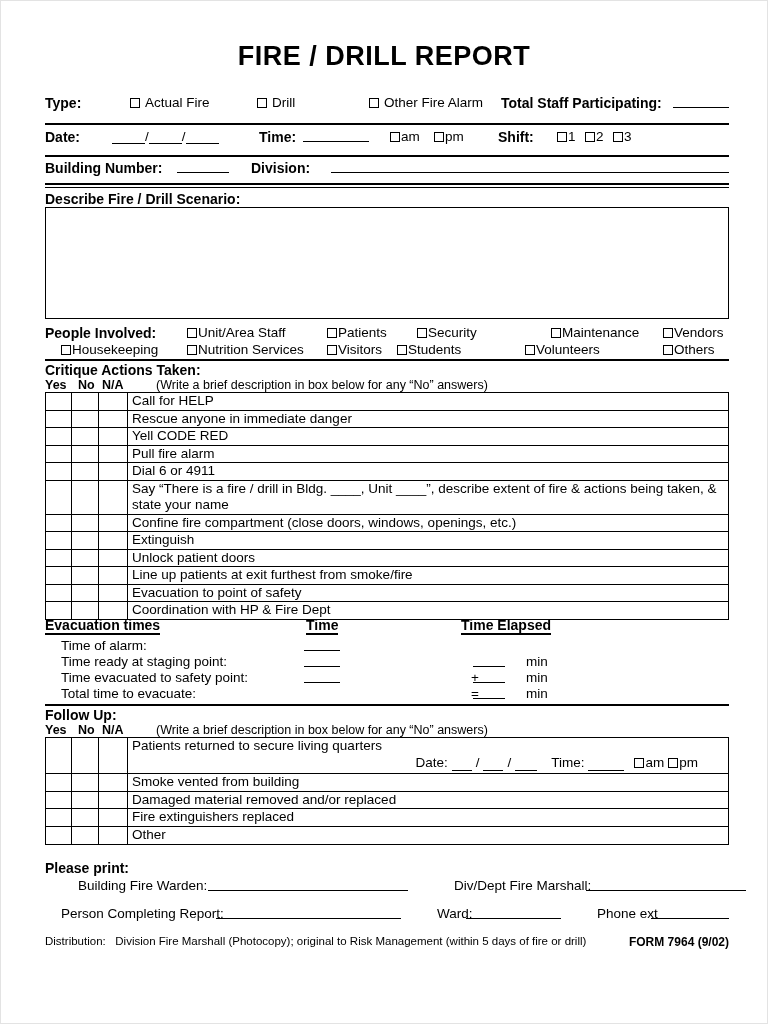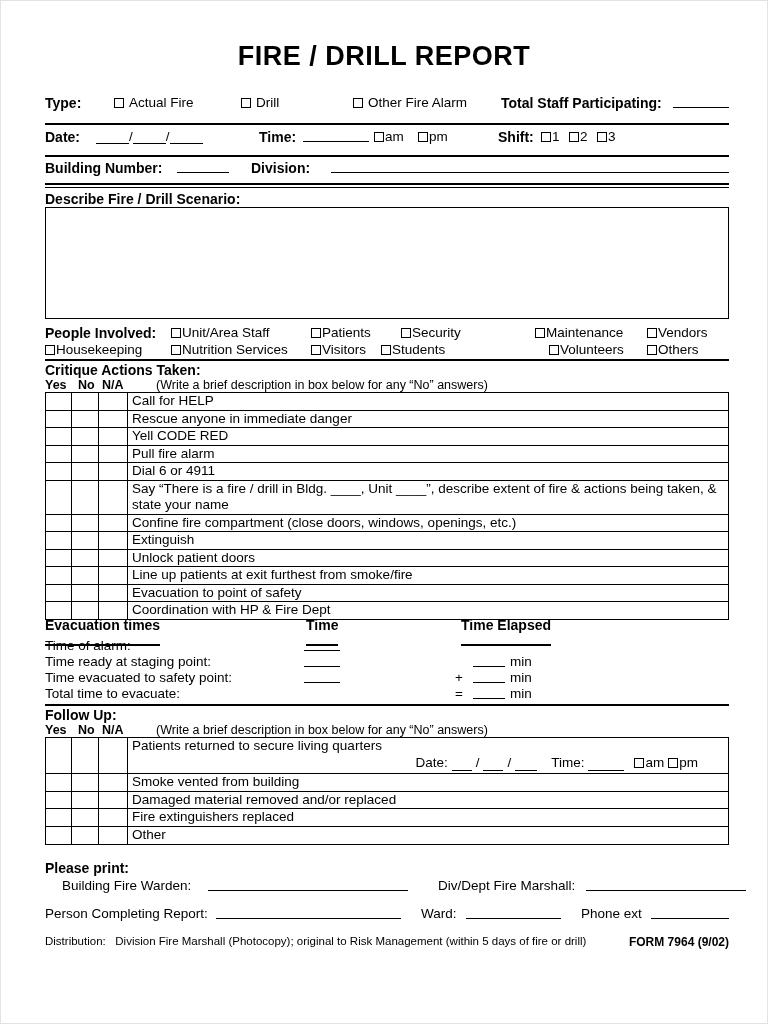--- a/index.html
+++ b/index.html
@@ -1,38 +1,38 @@
 <!DOCTYPE html>
 <html><head>
 <meta charset="utf-8">
 <style>
   * { margin:0; padding:0; box-sizing:border-box; }
   body { background:#fff; font-family:"Liberation Sans", sans-serif; color:#000; }
   .page { position:relative; width:768px; height:1024px; background:#fff; border:1px solid #e3e3e3; overflow:hidden; }
   .abs { position:absolute; }
   .b { font-weight:bold; }
   .t14 { font-size:14px; }
-  .t13 { font-size:13.5px; }
+  .t13 { font-size:13.5px;margin-left:16px; }
   .title { top:40px; left:0; width:100%; text-align:center; font-size:27px; font-weight:bold; letter-spacing:0.5px; }
   .blank { display:inline-block; border-bottom:1.2px solid #000; height:13px; vertical-align:bottom; }
   .cb { display:inline-block; width:10px; height:10px; border:1.5px solid #000; vertical-align:-1px; margin-right:5px; background:#fff; }
   .cb.tight { margin-right:1px; }
   .hline { position:absolute; left:44px; width:684px; background:#000; height:2px; }
   .hline.thin { height:1.5px; }
   .scenario-box { top:206px; left:44px; width:684px; height:112px; border:1.2px solid #000; }
   
   .ctable { position:absolute; left:44px; width:684px; border:1.2px solid #000; }
   .trow { display:flex; border-bottom:1px solid #000; min-height:17px; align-items:stretch; }
   .trow:last-child { border-bottom:none; }
   .cc { width:26px; border-right:1px solid #000; flex:none; }
   .cc2 { width:27px; }
   .cc3 { width:29px; }
   .cd { flex:1; padding:0 4px; font-size:13.5px; line-height:16.5px; }
   .subline { display:flex; justify-content:flex-end; padding-right:26px; gap:4px; align-items:flex-end; font-size:13.5px; }
-  .colhdr { font-weight:bold; border-bottom:2px solid #000; padding-bottom:11px; }
+  .colhdr { font-weight:bold; border-bottom:2px solid #000; padding-bottom:0; }
   .evrow span.op { display:inline-block; width:12px; text-align:center; }
   .smallnote { font-size:12.5px; }
 </style>
 </head>
 <body>
 
 <div class="page">
 
   <div class="abs title">FIRE / DRILL REPORT</div>
 
@@ -78,21 +78,21 @@
     <span class="abs t13" style="left:310px;"><span class="cb tight"></span><span>Patients</span></span>
     <span class="abs t13" style="left:400px;"><span class="cb tight"></span><span>Security</span></span>
     <span class="abs t13" style="left:534px;"><span class="cb tight"></span><span>Maintenance</span></span>
     <span class="abs t13" style="left:646px;"><span class="cb tight"></span><span>Vendors</span></span>
   </div>
   <div class="abs" style="top:341px; left:0; width:768px; height:16px;">
     <span class="abs t13" style="left:44px;"><span class="cb tight"></span><span>Housekeeping</span></span>
     <span class="abs t13" style="left:170px;"><span class="cb tight"></span><span>Nutrition Services</span></span>
     <span class="abs t13" style="left:310px;"><span class="cb tight"></span><span>Visitors</span></span>
     <span class="abs t13" style="left:380px;"><span class="cb tight"></span><span>Students</span></span>
-    <span class="abs t13" style="left:548px;"><span class="cb tight"></span><span>Volunteers</span></span>
+    <span class="abs t13" style="left:508px;"><span class="cb tight"></span><span>Volunteers</span></span>
     <span class="abs t13" style="left:646px;"><span class="cb tight"></span><span>Others</span></span>
   </div>
   <div class="hline" style="top:358px;"></div>
 
   <span class="abs b t14" style="top:361px; left:44px;">Critique Actions Taken:</span>
   <div class="abs" style="top:377px; left:0; width:768px; height:14px;">
     <span class="abs b smallnote" style="left:44px;">Yes</span>
     <span class="abs b smallnote" style="left:77px;">No</span>
     <span class="abs b smallnote" style="left:101px;">N/A</span>
     <span class="abs smallnote" style="left:155px;">(Write a brief description in box below for any “No” answers)</span>

